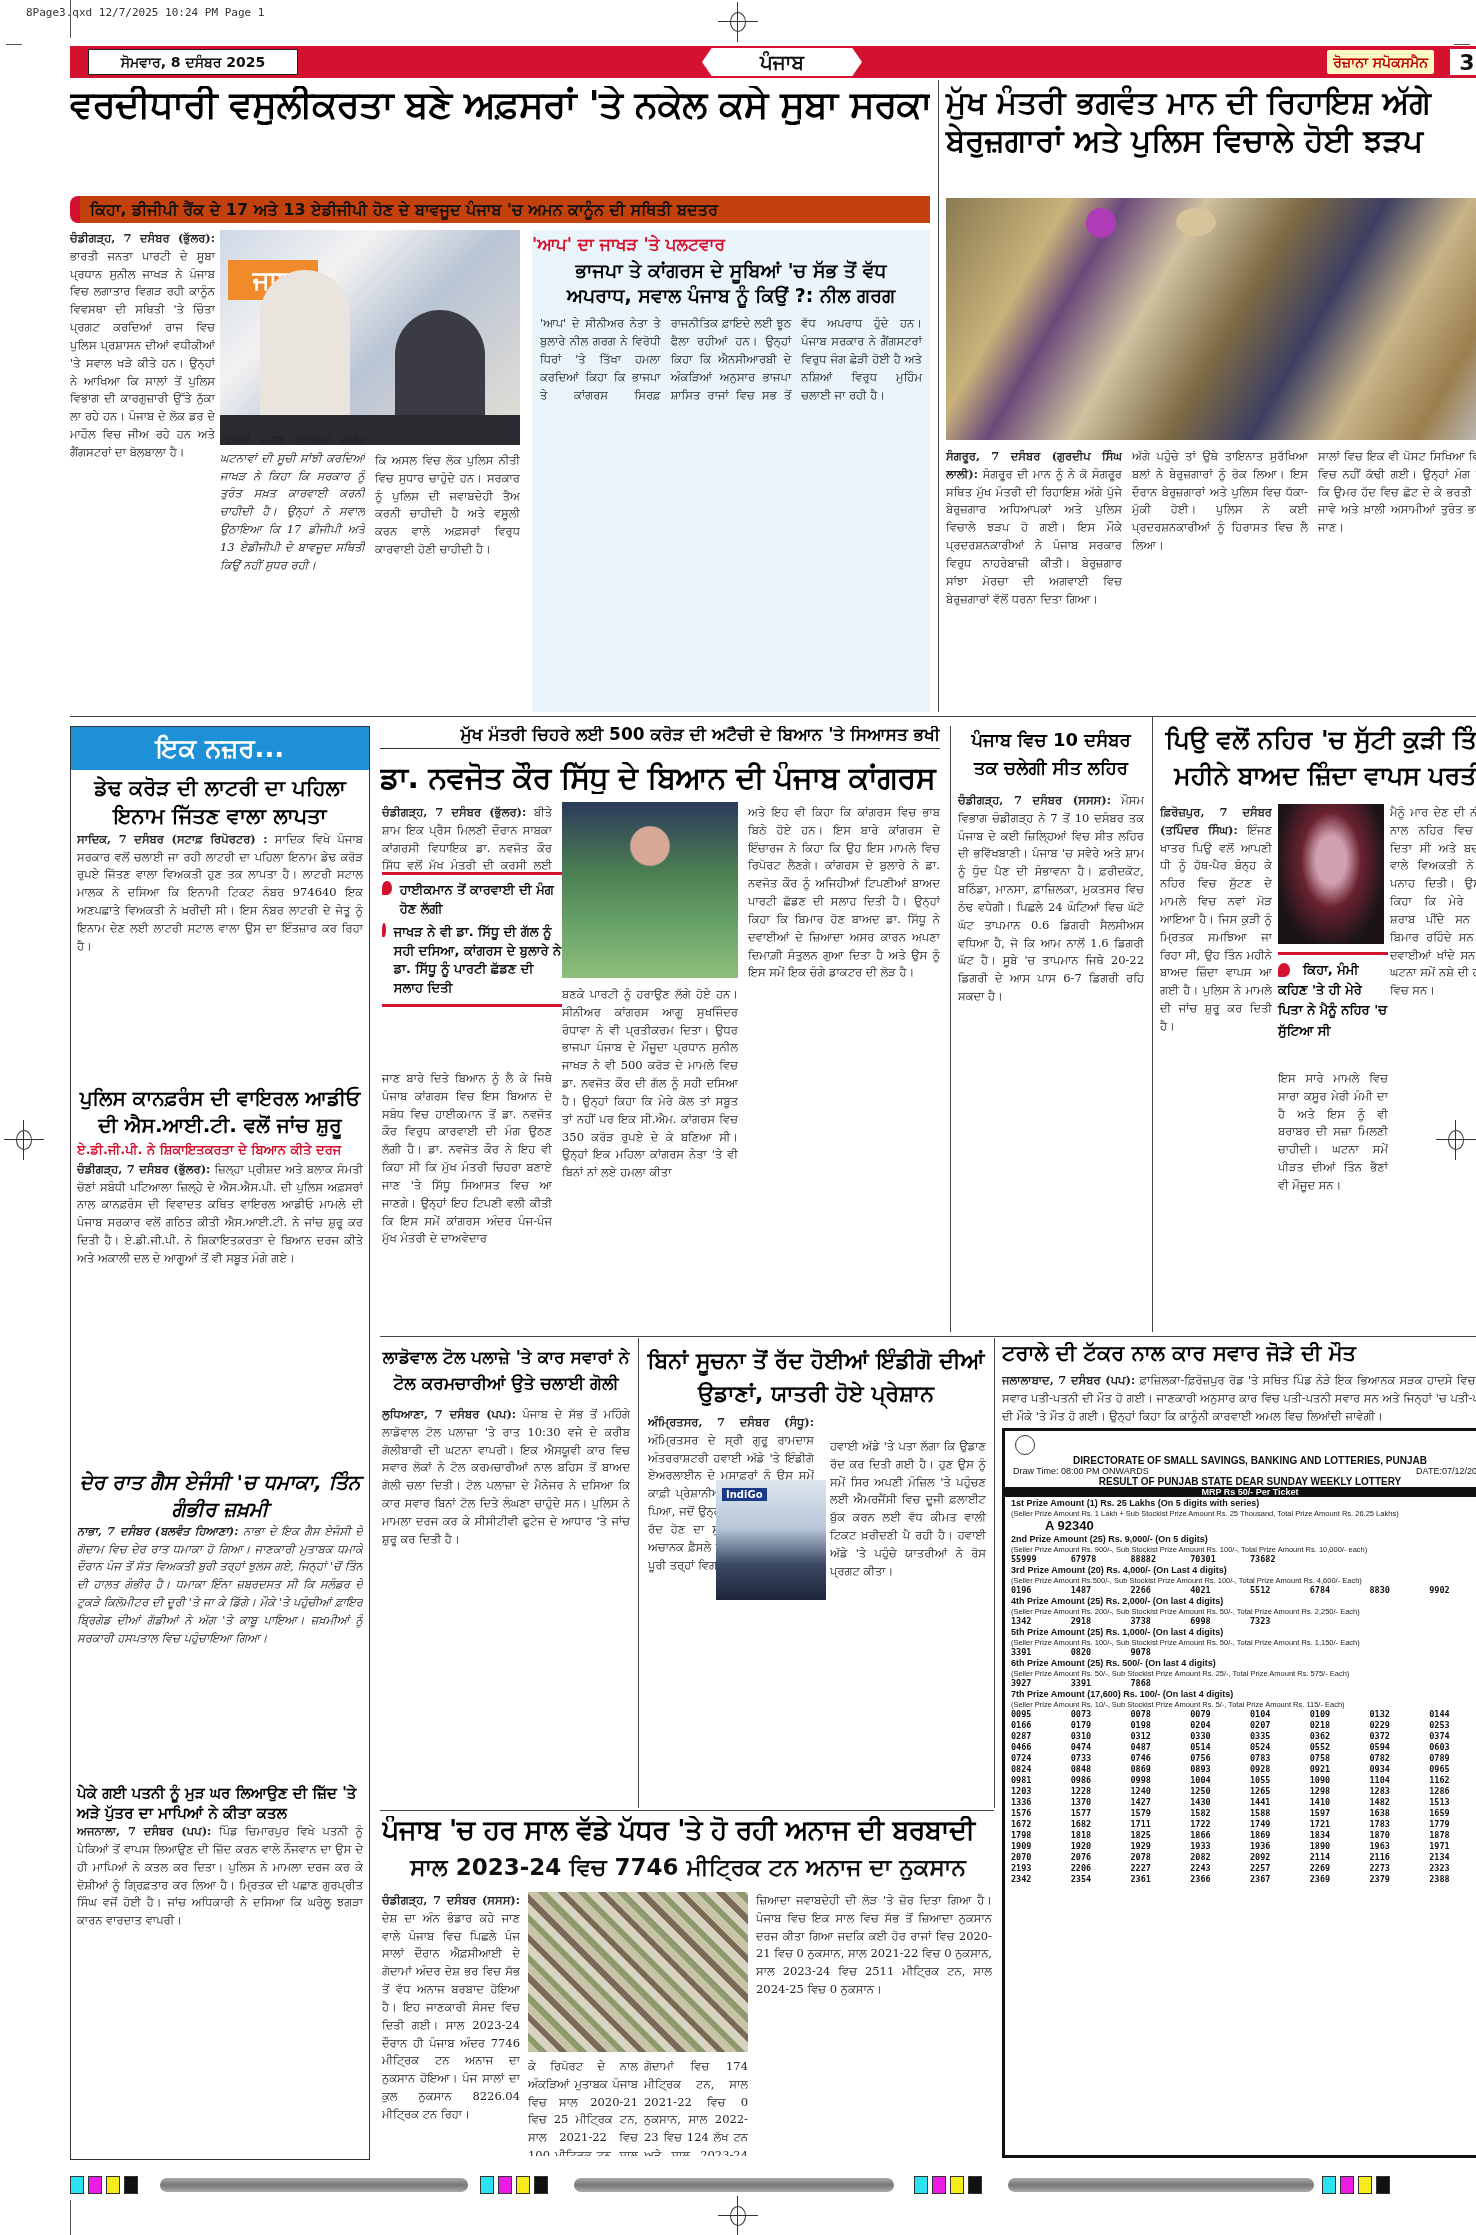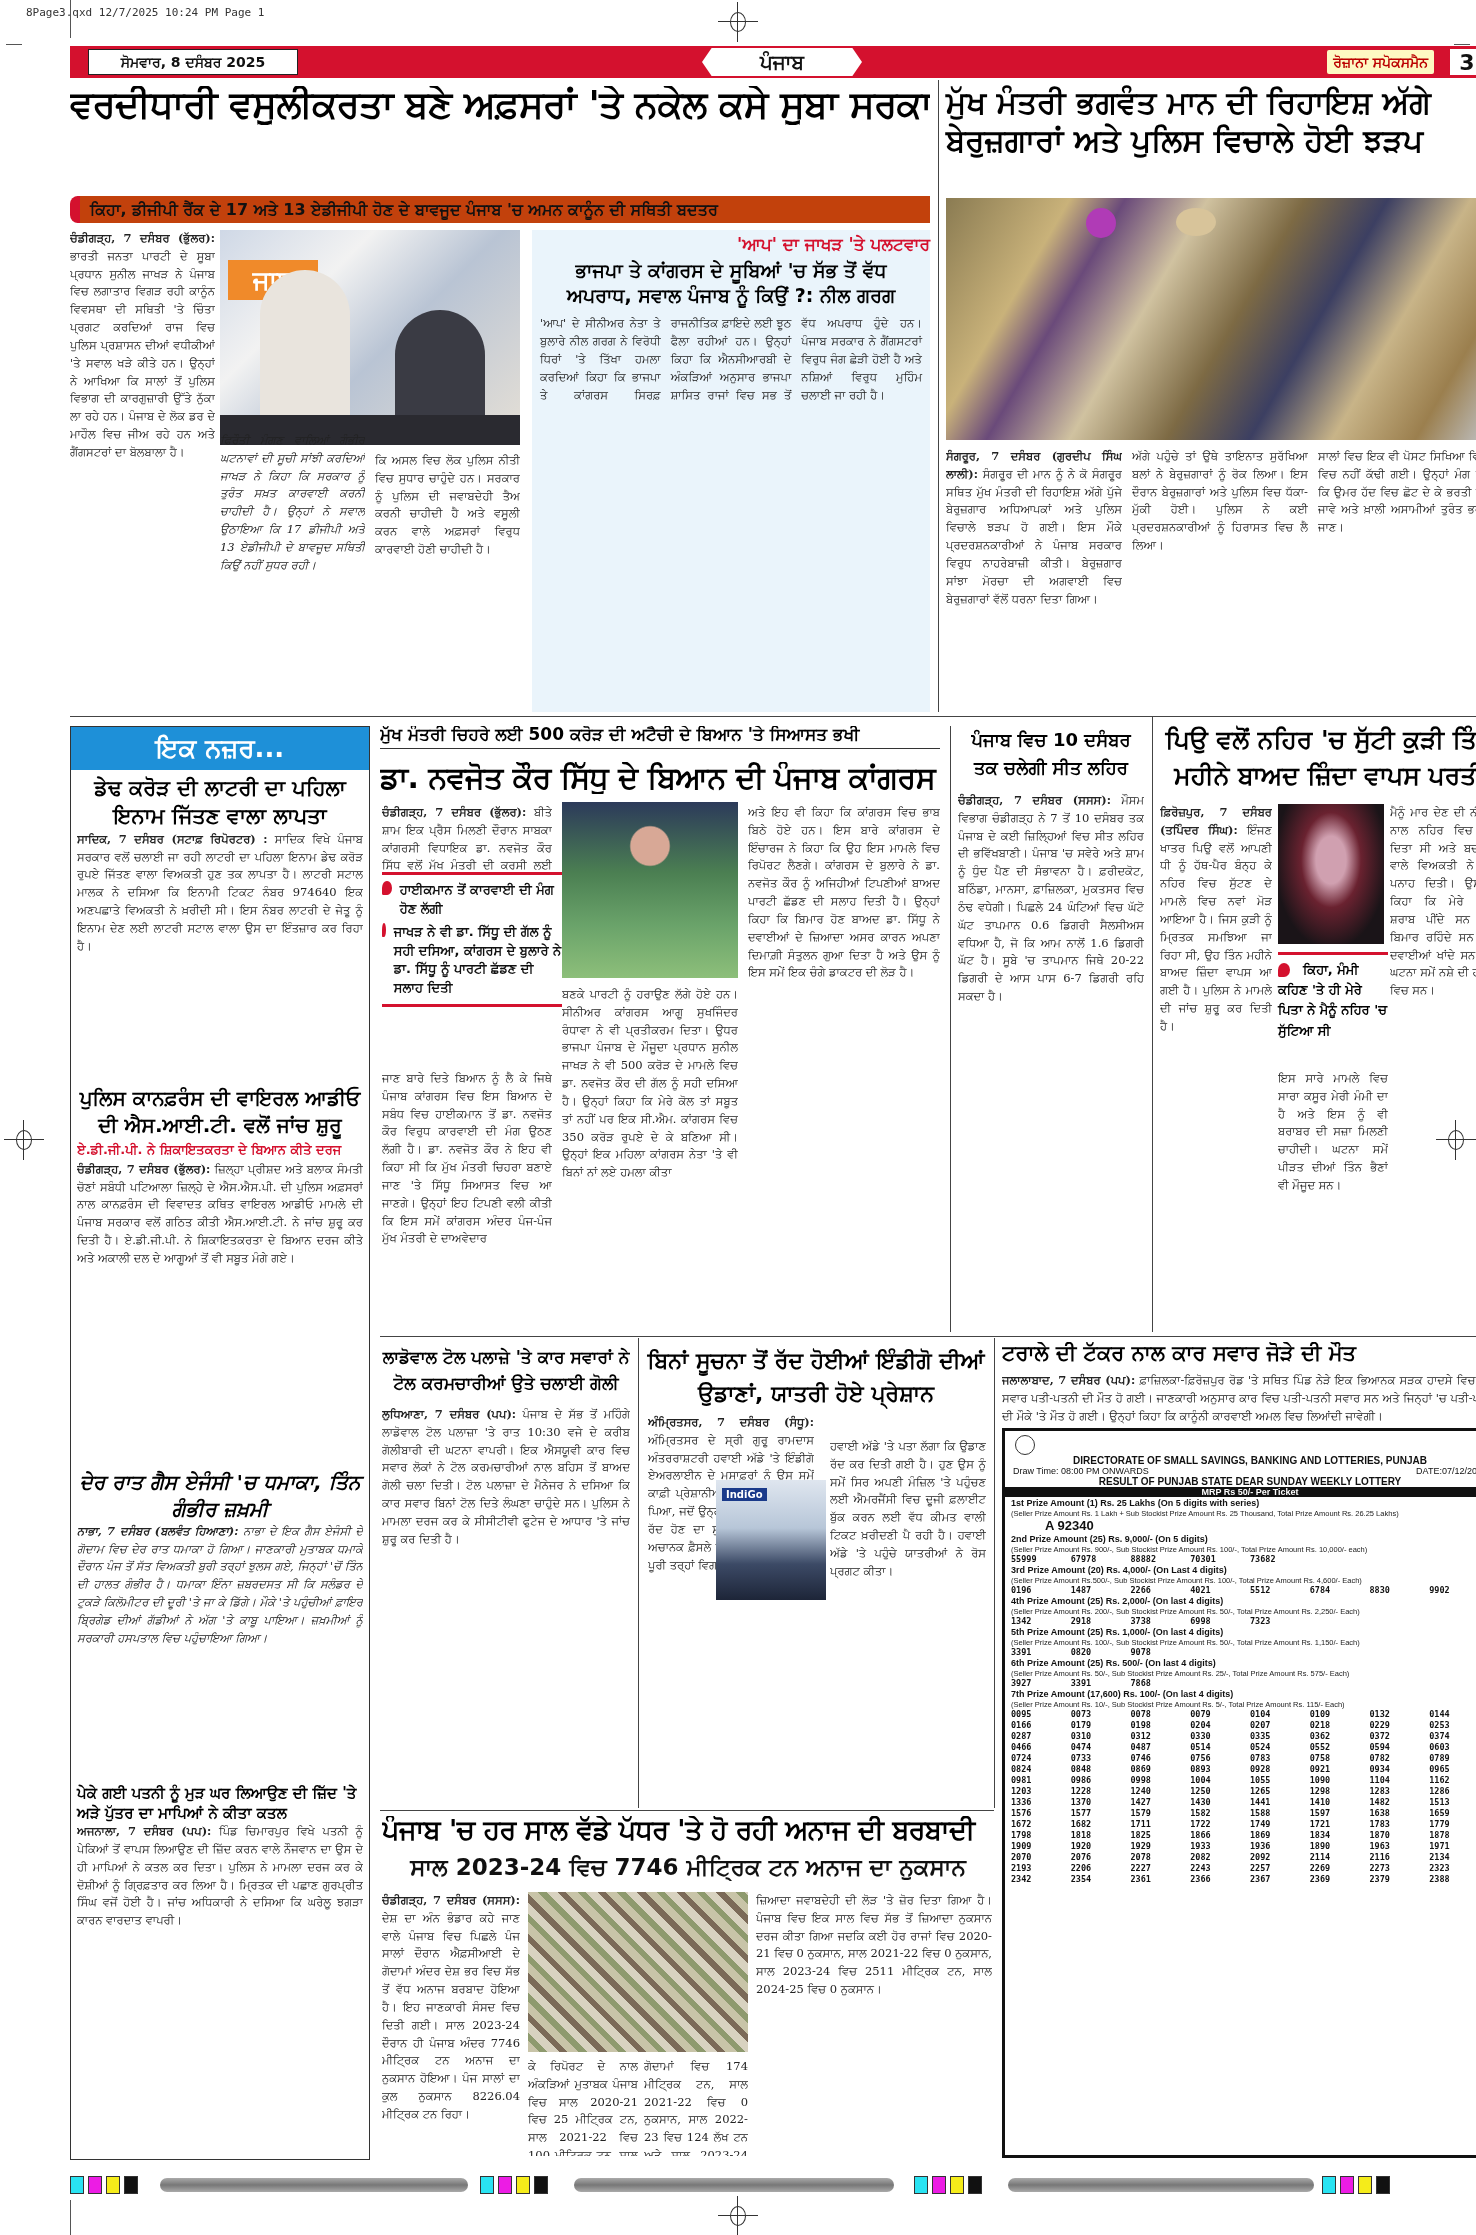--- a/index.html
+++ b/index.html
@@ -93,21 +93,21 @@
     <div style="position:absolute; left:0; top:185px; width:300px; height:30px; background:#2a2a30;"></div>
   </div>
   <div class="abs body-text" style="left:150px; top:352px; width:145px; height:260px;font-style:italic;">
     <span>ਫਿਰੌਤੀ ਮੰਗਣ ਵਾਲਿਆਂ ਗੰਭੀਰ ਘਟਨਾਵਾਂ ਦੀ ਸੂਚੀ ਸਾਂਝੀ ਕਰਦਿਆਂ ਜਾਖੜ ਨੇ ਕਿਹਾ ਕਿ ਸਰਕਾਰ ਨੂੰ ਤੁਰੰਤ ਸਖ਼ਤ ਕਾਰਵਾਈ ਕਰਨੀ ਚਾਹੀਦੀ ਹੈ। ਉਨ੍ਹਾਂ ਨੇ ਸਵਾਲ ਉਠਾਇਆ ਕਿ 17 ਡੀਜੀਪੀ ਅਤੇ 13 ਏਡੀਜੀਪੀ ਦੇ ਬਾਵਜੂਦ ਸਥਿਤੀ ਕਿਉਂ ਨਹੀਂ ਸੁਧਰ ਰਹੀ।</span>
   </div>
   <div class="abs body-text" style="left:305px; top:372px; width:145px; height:260px;">
     <span>ਕਿ ਅਸਲ ਵਿਚ ਲੋਕ ਪੁਲਿਸ ਨੀਤੀ ਵਿਚ ਸੁਧਾਰ ਚਾਹੁੰਦੇ ਹਨ। ਸਰਕਾਰ ਨੂੰ ਪੁਲਿਸ ਦੀ ਜਵਾਬਦੇਹੀ ਤੈਅ ਕਰਨੀ ਚਾਹੀਦੀ ਹੈ ਅਤੇ ਵਸੂਲੀ ਕਰਨ ਵਾਲੇ ਅਫ਼ਸਰਾਂ ਵਿਰੁਧ ਕਾਰਵਾਈ ਹੋਣੀ ਚਾਹੀਦੀ ਹੈ।</span>
   </div>
 
   <div class="abs" style="left:462px; top:150px; width:398px; height:482px; background:#eaf4fb;">
-    <div class="red-head" style="text-align:right; font-size:17px; padding-top:4px;">'ਆਪ' ਦਾ ਜਾਖੜ 'ਤੇ ਪਲਟਵਾਰ</div>
+    <div class="red-head" style="text-align:left; font-size:17px; padding-top:4px;">'ਆਪ' ਦਾ ਜਾਖੜ 'ਤੇ ਪਲਟਵਾਰ</div>
     <div class="hl" style="text-align:center; font-size:19px; padding:4px 8px; line-height:1.3;">ਭਾਜਪਾ ਤੇ ਕਾਂਗਰਸ ਦੇ ਸੂਬਿਆਂ 'ਚ ਸੱਭ ਤੋਂ ਵੱਧ ਅਪਰਾਧ, ਸਵਾਲ ਪੰਜਾਬ ਨੂੰ ਕਿਉਂ ?: ਨੀਲ ਗਰਗ</div>
     <div class="body-text" style="padding:4px 8px; height:380px; column-count:3; column-gap:10px;">'ਆਪ' ਦੇ ਸੀਨੀਅਰ ਨੇਤਾ ਤੇ ਬੁਲਾਰੇ ਨੀਲ ਗਰਗ ਨੇ ਵਿਰੋਧੀ ਧਿਰਾਂ 'ਤੇ ਤਿੱਖਾ ਹਮਲਾ ਕਰਦਿਆਂ ਕਿਹਾ ਕਿ ਭਾਜਪਾ ਤੇ ਕਾਂਗਰਸ ਸਿਰਫ਼ ਰਾਜਨੀਤਿਕ ਫ਼ਾਇਦੇ ਲਈ ਝੂਠ ਫੈਲਾ ਰਹੀਆਂ ਹਨ। ਉਨ੍ਹਾਂ ਕਿਹਾ ਕਿ ਐਨਸੀਆਰਬੀ ਦੇ ਅੰਕੜਿਆਂ ਅਨੁਸਾਰ ਭਾਜਪਾ ਸ਼ਾਸਿਤ ਰਾਜਾਂ ਵਿਚ ਸਭ ਤੋਂ ਵੱਧ ਅਪਰਾਧ ਹੁੰਦੇ ਹਨ। ਪੰਜਾਬ ਸਰਕਾਰ ਨੇ ਗੈਂਗਸਟਰਾਂ ਵਿਰੁਧ ਜੰਗ ਛੇੜੀ ਹੋਈ ਹੈ ਅਤੇ ਨਸ਼ਿਆਂ ਵਿਰੁਧ ਮੁਹਿੰਮ ਚਲਾਈ ਜਾ ਰਹੀ ਹੈ।</div>
   </div>
 
   <div class="col-rule" style="left:868px; top:0; height:632px;"></div>
 
   <div class="abs hl" style="left:876px; top:4px; width:552px; font-size:31px; line-height:1.22;">ਮੁੱਖ ਮੰਤਰੀ ਭਗਵੰਤ ਮਾਨ ਦੀ ਰਿਹਾਇਸ਼ ਅੱਗੇ ਬੇਰੁਜ਼ਗਾਰਾਂ ਅਤੇ ਪੁਲਿਸ ਵਿਚਾਲੇ ਹੋਈ ਝੜਪ</div>
   <div class="photo" style="left:876px; top:118px; width:552px; height:242px; background: linear-gradient(120deg,#8a7b52 0%,#c9b27a 18%,#6a4a7a 26%,#d0c2a0 38%,#7d6a44 52%,#3c3f62 64%,#c8b488 76%,#9b7f4e 88%,#c4cad4 100%);">
     <div style="position:absolute; left:140px; top:10px; width:30px; height:30px; background:#b03bb6; border-radius:50%;"></div>
     <div style="position:absolute; left:230px; top:10px; width:40px; height:28px; background:#d8c49a; border-radius:50%;"></div>
@@ -151,21 +151,21 @@
 
     <div style="padding:4px 6px;">
       <div class="hl" style="font-size:15px; line-height:1.35;">ਪੇਕੇ ਗਈ ਪਤਨੀ ਨੂੰ ਮੁੜ ਘਰ ਲਿਆਉਣ ਦੀ ਜ਼ਿੱਦ 'ਤੇ ਅੜੇ ਪੁੱਤਰ ਦਾ ਮਾਪਿਆਂ ਨੇ ਕੀਤਾ ਕਤਲ</div>
       <div class="body-text" style="height:330px;">
         <b>ਅਜਨਾਲਾ, 7 ਦਸੰਬਰ (ਪਪ):</b>
         <span>ਪਿੰਡ ਚਿਮਾਰਪੁਰ ਵਿਖੇ ਪਤਨੀ ਨੂੰ ਪੇਕਿਆਂ ਤੋਂ ਵਾਪਸ ਲਿਆਉਣ ਦੀ ਜ਼ਿੱਦ ਕਰਨ ਵਾਲੇ ਨੌਜਵਾਨ ਦਾ ਉਸ ਦੇ ਹੀ ਮਾਪਿਆਂ ਨੇ ਕਤਲ ਕਰ ਦਿਤਾ। ਪੁਲਿਸ ਨੇ ਮਾਮਲਾ ਦਰਜ ਕਰ ਕੇ ਦੋਸ਼ੀਆਂ ਨੂੰ ਗ੍ਰਿਫ਼ਤਾਰ ਕਰ ਲਿਆ ਹੈ। ਮ੍ਰਿਤਕ ਦੀ ਪਛਾਣ ਗੁਰਪ੍ਰੀਤ ਸਿੰਘ ਵਜੋਂ ਹੋਈ ਹੈ। ਜਾਂਚ ਅਧਿਕਾਰੀ ਨੇ ਦਸਿਆ ਕਿ ਘਰੇਲੂ ਝਗੜਾ ਕਾਰਨ ਵਾਰਦਾਤ ਵਾਪਰੀ।</span>
       </div>
     </div>
   </div>
 
-  <div class="abs hl" style="left:310px; top:646px; width:560px; font-size:17px; border-bottom:1.5px solid #333; padding-bottom:4px; white-space:nowrap; overflow:hidden;">ਮੁੱਖ ਮੰਤਰੀ ਚਿਹਰੇ ਲਈ 500 ਕਰੋੜ ਦੀ ਅਟੈਚੀ ਦੇ ਬਿਆਨ 'ਤੇ ਸਿਆਸਤ ਭਖੀ</div>
+  <div class="abs hl" style="left:310px; top:646px; width:560px; font-size:17px; border-bottom:1.5px solid #333; padding-bottom:4px; white-space:nowrap; overflow:hidden;text-align:right;">ਮੁੱਖ ਮੰਤਰੀ ਚਿਹਰੇ ਲਈ 500 ਕਰੋੜ ਦੀ ਅਟੈਚੀ ਦੇ ਬਿਆਨ 'ਤੇ ਸਿਆਸਤ ਭਖੀ</div>
   <div class="abs hl" style="left:310px; top:682px; width:560px; font-size:30px; white-space:nowrap; overflow:hidden; letter-spacing:-0.5px;">ਡਾ. ਨਵਜੋਤ ਕੌਰ ਸਿੱਧੂ ਦੇ ਬਿਆਨ ਦੀ ਪੰਜਾਬ ਕਾਂਗਰਸ 'ਚ ਵੀ ਚਰਚਾ</div>
   <div class="abs body-text" style="left:312px; top:724px; width:170px; height:66px;">
     <b>ਚੰਡੀਗੜ੍ਹ, 7 ਦਸੰਬਰ (ਭੁੱਲਰ):</b>
     <span>ਬੀਤੇ ਸ਼ਾਮ ਇਕ ਪ੍ਰੈਸ ਮਿਲਣੀ ਦੌਰਾਨ ਸਾਬਕਾ ਕਾਂਗਰਸੀ ਵਿਧਾਇਕ ਡਾ. ਨਵਜੋਤ ਕੌਰ ਸਿੱਧੂ ਵਲੋਂ ਮੁੱਖ ਮੰਤਰੀ ਦੀ ਕੁਰਸੀ ਲਈ 500 ਕਰੋੜ ਦੀ ਅਟੈਚੀ ਦੇ ਮੁੱਖ ਮੰਤਰੀ ਬਣਨ ਬਾਰੇ ਦਿਤੇ ਬਿਆਨ ਨੂੰ ਲੈ ਕੇ ਜਿਥੇ ਪੰਜਾਬ ਕਾਂਗਰਸ ਵਿਚ ਹਲਚਲ ਮਚ ਗਈ ਹੈ।</span>
   </div>
   <div class="abs" style="left:312px; top:792px; width:180px; border-top:3px solid #d4112e; border-bottom:3px solid #d4112e; padding:6px 0;">
     <div style="display:flex; font-size:13px; font-weight:bold; line-height:1.45; margin-bottom:4px;">
       <span class="red-dot"></span>
       <span>ਹਾਈਕਮਾਨ ਤੋਂ ਕਾਰਵਾਈ ਦੀ ਮੰਗ ਹੋਣ ਲੱਗੀ</span>
     </div>

